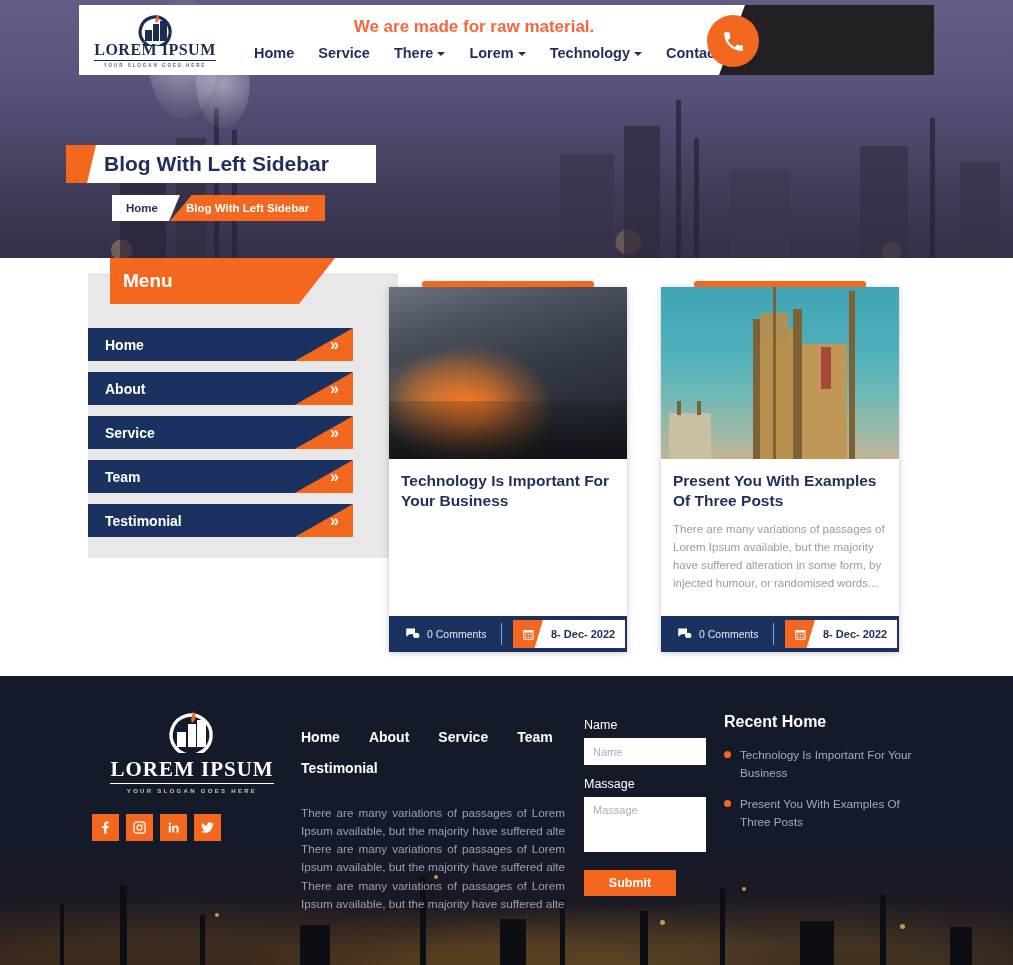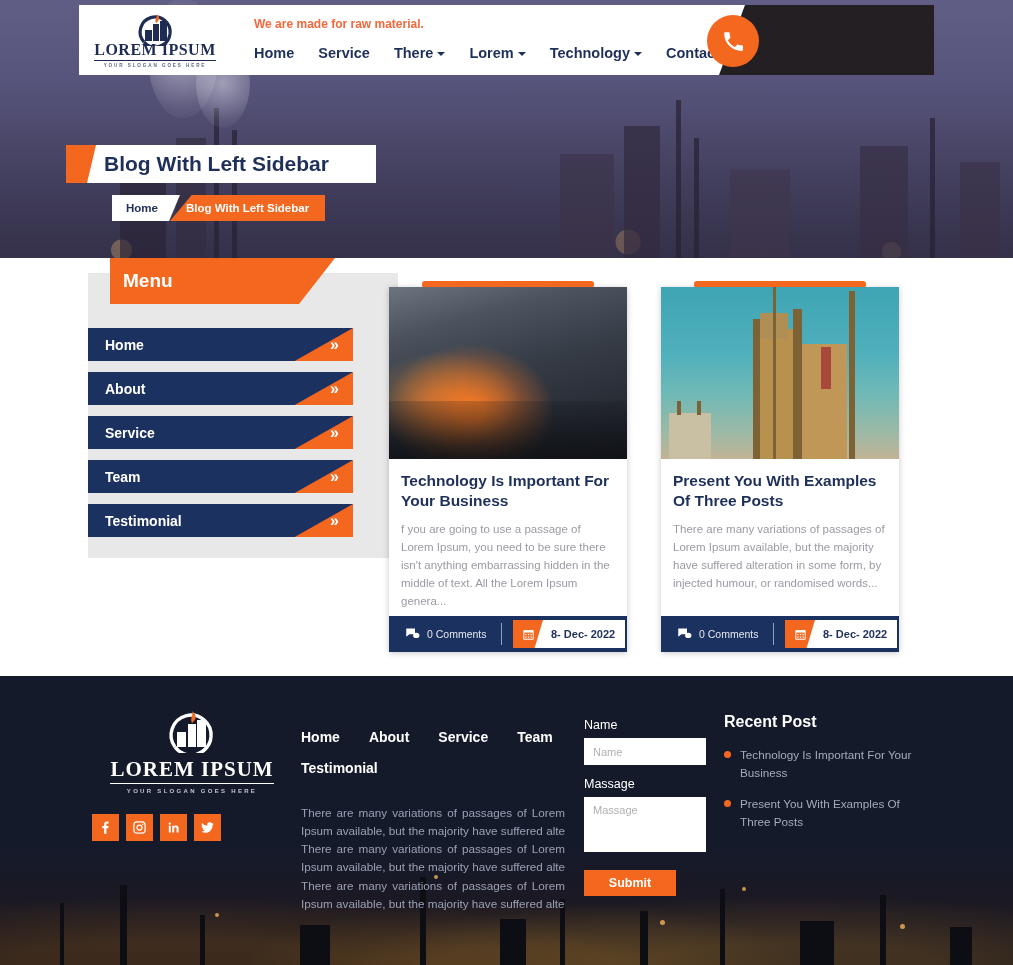--- a/index.html
+++ b/index.html
@@ -60,21 +60,21 @@
     font-family: "Liberation Serif", serif;
     font-size: 16px; letter-spacing: 0.5px; color: #1e2b52; font-weight: 700;
     border-bottom: 1.4px solid #1e2b52; line-height: 1.05; padding-bottom: 1px;
   }
   .logo-slogan {
     font-size: 4.6px; letter-spacing: 1.9px; color: #5b6785; margin-top: 2.5px;
     font-weight: 700;
   }
   .tagline {
     position: absolute; left: 175px; top: 12px; width: 440px;
-    color: #f4683c; font-size: 12px; font-weight: 700;
+    text-align: center; color: #f4683c; font-size: 17px; font-weight: 700;
   }
   .nav {
     position: absolute; left: 175px; top: 40px; width: 525px;
     display: flex; align-items: center; gap: 24px;
     font-size: 14.5px; font-weight: 700; color: #1e3059;
   }
   .nav-item { display: flex; align-items: center; gap: 4px; white-space: nowrap; cursor: pointer; }
   .caret {
     display: inline-block; width: 0; height: 0;
     border-left: 4px solid transparent; border-right: 4px solid transparent;
@@ -418,21 +418,20 @@
       </div>
     </div>
 
     <div class="card" style="left:389px;">
       <div class="card-accent"></div>
       <div class="card-img">
         <div class="img-grind"></div>
       </div>
       <div class="card-body">
         <div class="card-title">Technology Is Important For Your Business</div>
-        <div class="card-excerpt">f you are going to use a passage of Lorem Ipsum, you need to be sure there isn't anything embarrassing hidden in the middle of text. All the Lorem Ipsum genera...</div>
       </div>
       <div class="card-meta">
         <div class="meta-comments">
           <span>
             <svg viewBox="0 0 24 20" width="15" height="13" fill="#ffffff">
               <path d="M2 2h14v9H7l-5 4V2z"></path>
               <ellipse cx="18" cy="13" rx="5" ry="4.2"></ellipse>
             </svg>
           </span>
           <span>0 Comments</span>
@@ -581,21 +580,21 @@
 
   <div class="f-form-col">
     <div class="f-label">Name</div>
     <input class="f-input" type="text" placeholder="Name" style="">
     <div class="f-label" style="margin-top:12px;">Massage</div>
     <textarea class="f-textarea" placeholder="Massage" style=""></textarea>
     <button class="f-submit">Submit</button>
   </div>
 
   <div class="f-recent-col">
-    <div class="f-recent-title">Recent Post</div>
+    <div class="f-recent-title">Recent Home</div>
     <div class="f-recent-item">
       <span class="bullet"></span>
       <span>Technology Is Important For Your Business</span>
     </div>
     <div class="f-recent-item">
       <span class="bullet"></span>
       <span>Present You With Examples Of Three Posts</span>
     </div>
   </div>
 

